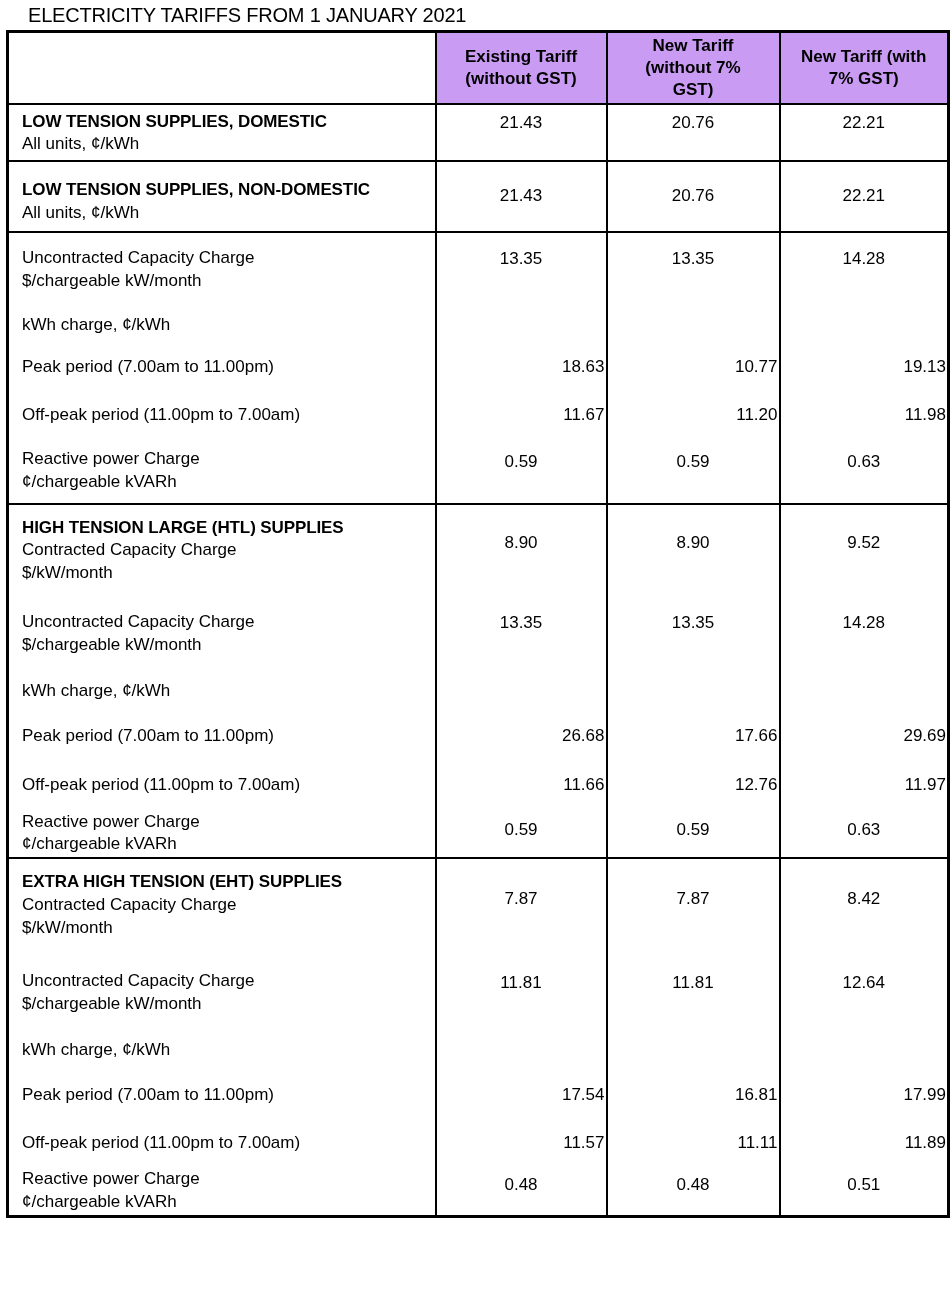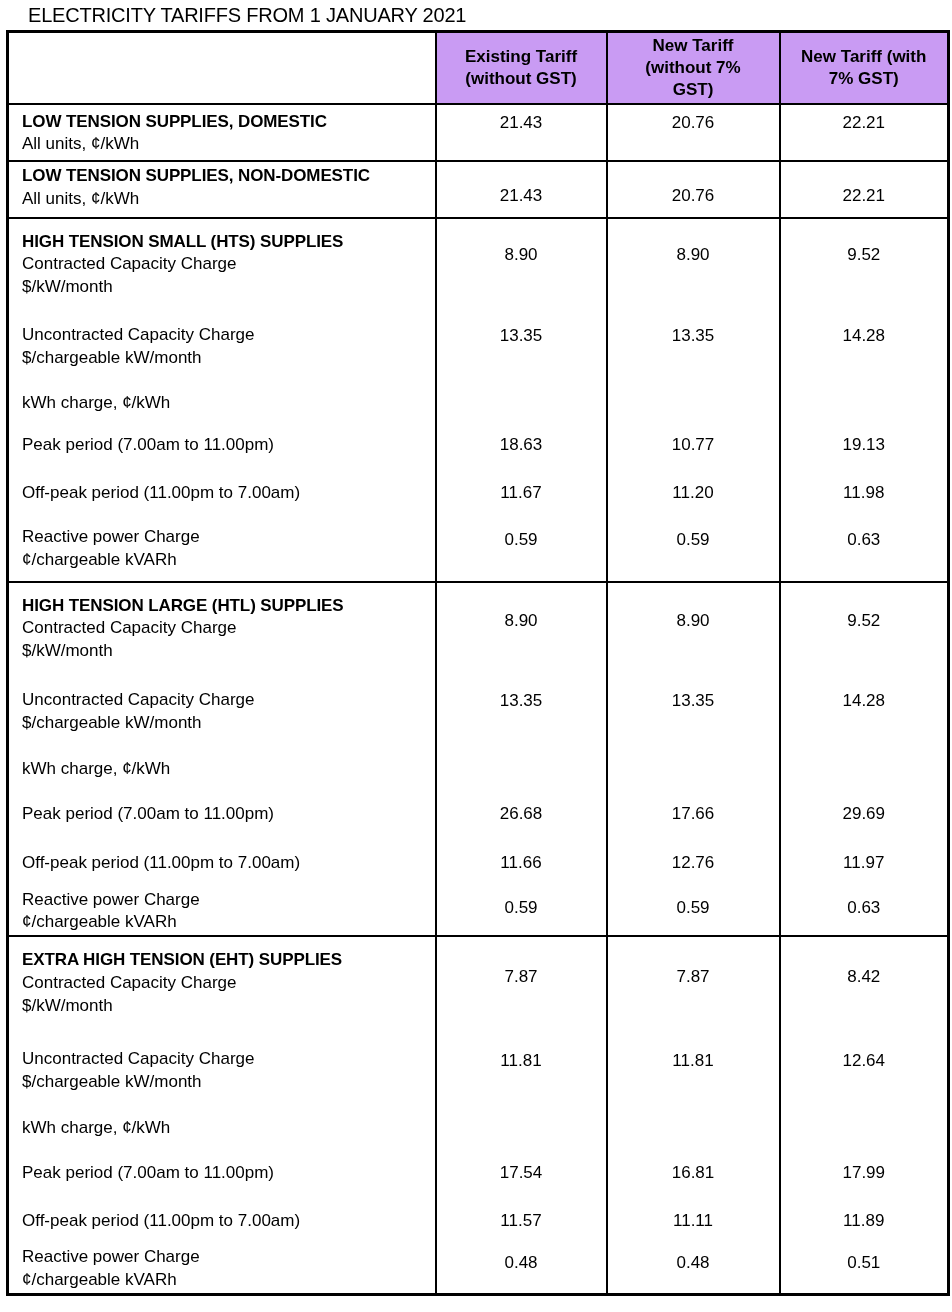--- a/index.html
+++ b/index.html
@@ -54,21 +54,21 @@
   td.lbl .b { font-weight: bold; letter-spacing: -0.1px; }
   td.lbl.t6  { vertical-align: top; padding-top: 6px; }
   td.lbl.t12 { vertical-align: top; padding-top: 12px; }
   td.lbl.bot { vertical-align: bottom; padding-bottom: 6px; }
   td.lbl.m   { vertical-align: middle; }
   td.val {
     font-size: 17px;
     text-align: center;
     vertical-align: top;
   }
-  td.val.mid { vertical-align: middle; padding-top: 0; }
+  td.val.mid { vertical-align: middle; padding-top: 0; text-align: right; }
 </style>
 </head>
 <body>
 
 <div class="page">
   <h1 class="page-title">ELECTRICITY TARIFFS FROM 1 JANUARY 2021</h1>
 
   <table class="tariff">
     <colgroup>
       <col style="width:428px">
@@ -94,41 +94,31 @@
           <td class="lbl t6">
             <div class="b">LOW TENSION SUPPLIES, DOMESTIC</div>
             <div>All units, ¢/kWh</div>
           </td>
           <td class="val" style="padding-top: 8px;">21.43</td>
           <td class="val" style="padding-top: 8px;">20.76</td>
           <td class="val" style="padding-top: 8px;">22.21</td>
         </tr>
       </tbody>
       <tbody class="section">
-        <tr style="height: 57px; margin-top: 36px;">
+        <tr style="height: 71px; margin-top: 36px;">
           <td class="lbl bot">
             <div class="b">LOW TENSION SUPPLIES, NON-DOMESTIC</div>
             <div>All units, ¢/kWh</div>
           </td>
           <td class="val" style="padding-top: 24px;">21.43</td>
           <td class="val" style="padding-top: 24px;">20.76</td>
           <td class="val" style="padding-top: 24px;">22.21</td>
         </tr>
       </tbody>
       <tbody class="section">
-        <tr style="height: 92px;">
-          <td class="lbl t12">
-            <div class="b">HIGH TENSION SMALL (HTS) SUPPLIES</div>
-            <div>Contracted Capacity Charge</div>
-            <div>$/kW/month</div>
-          </td>
-          <td class="val" style="padding-top: 26px;">8.90</td>
-          <td class="val" style="padding-top: 26px;">8.90</td>
-          <td class="val" style="padding-top: 26px;">9.52</td>
-        </tr>
         <tr style="height: 75px;">
           <td class="lbl m">
             <div>Uncontracted Capacity Charge</div>
             <div>$/chargeable kW/month</div>
           </td>
           <td class="val" style="padding-top: 16px;">13.35</td>
           <td class="val" style="padding-top: 16px;">13.35</td>
           <td class="val" style="padding-top: 16px;">14.28</td>
         </tr>
         <tr style="height: 37px;">

